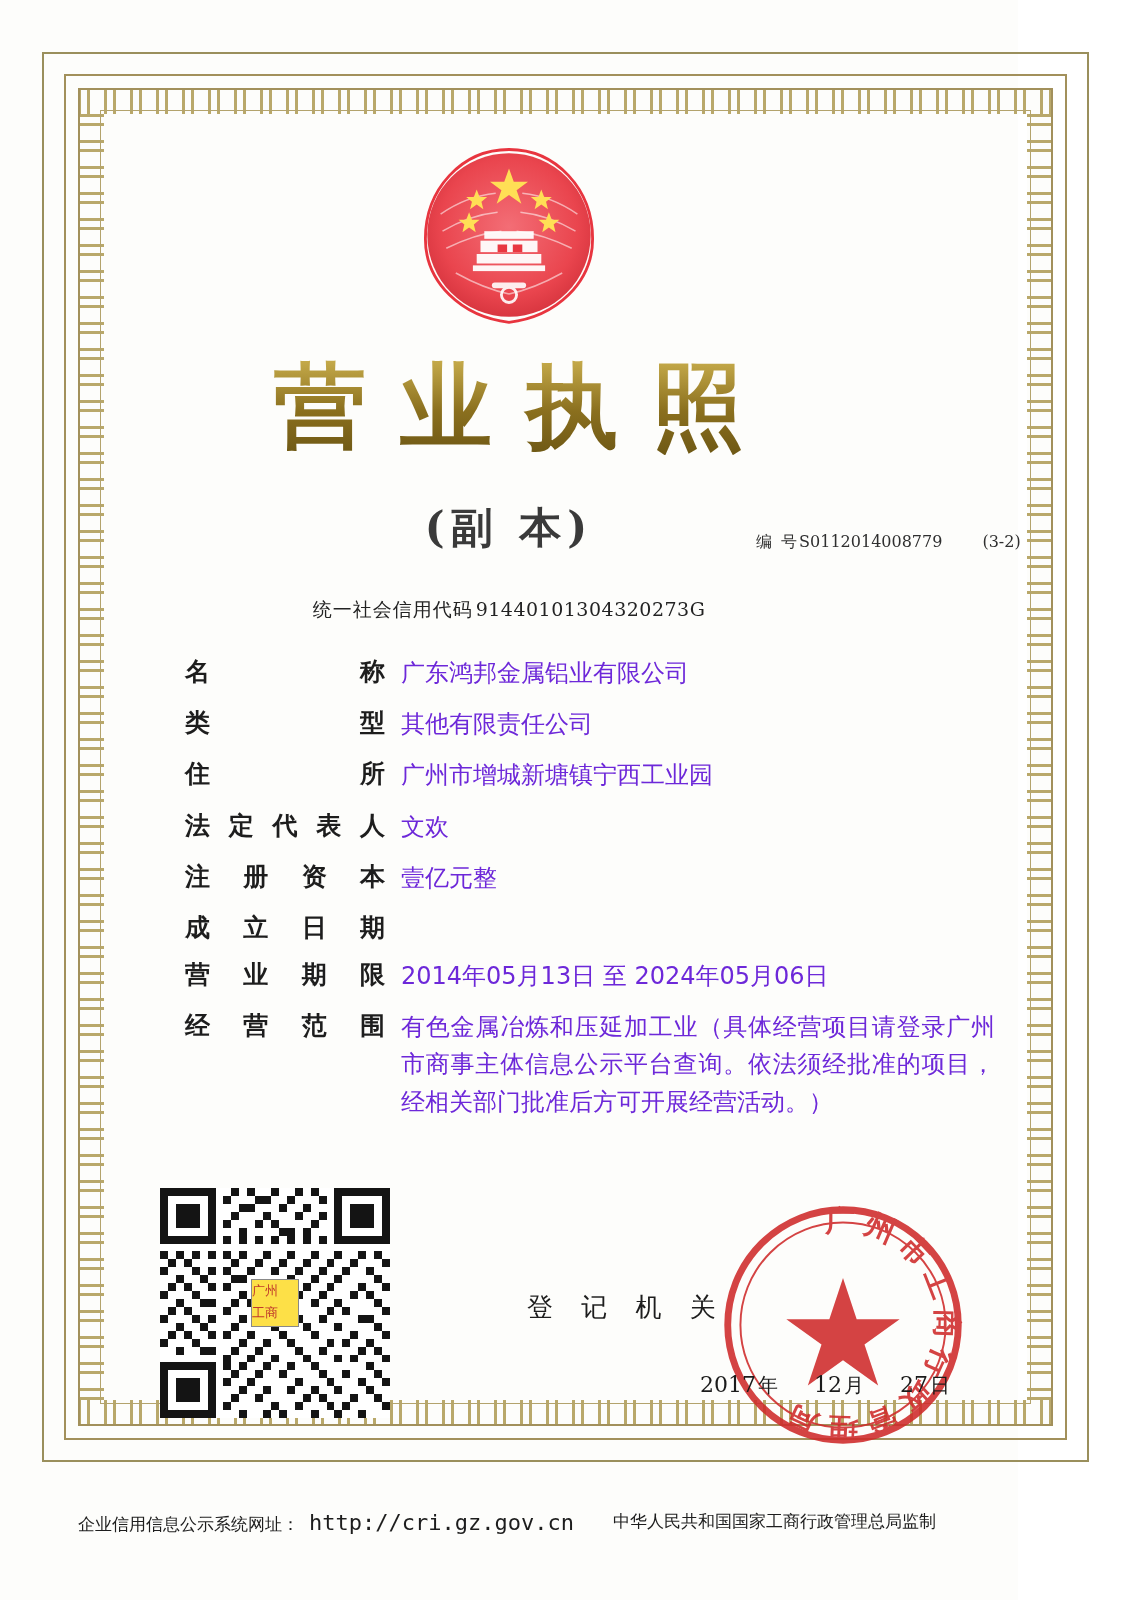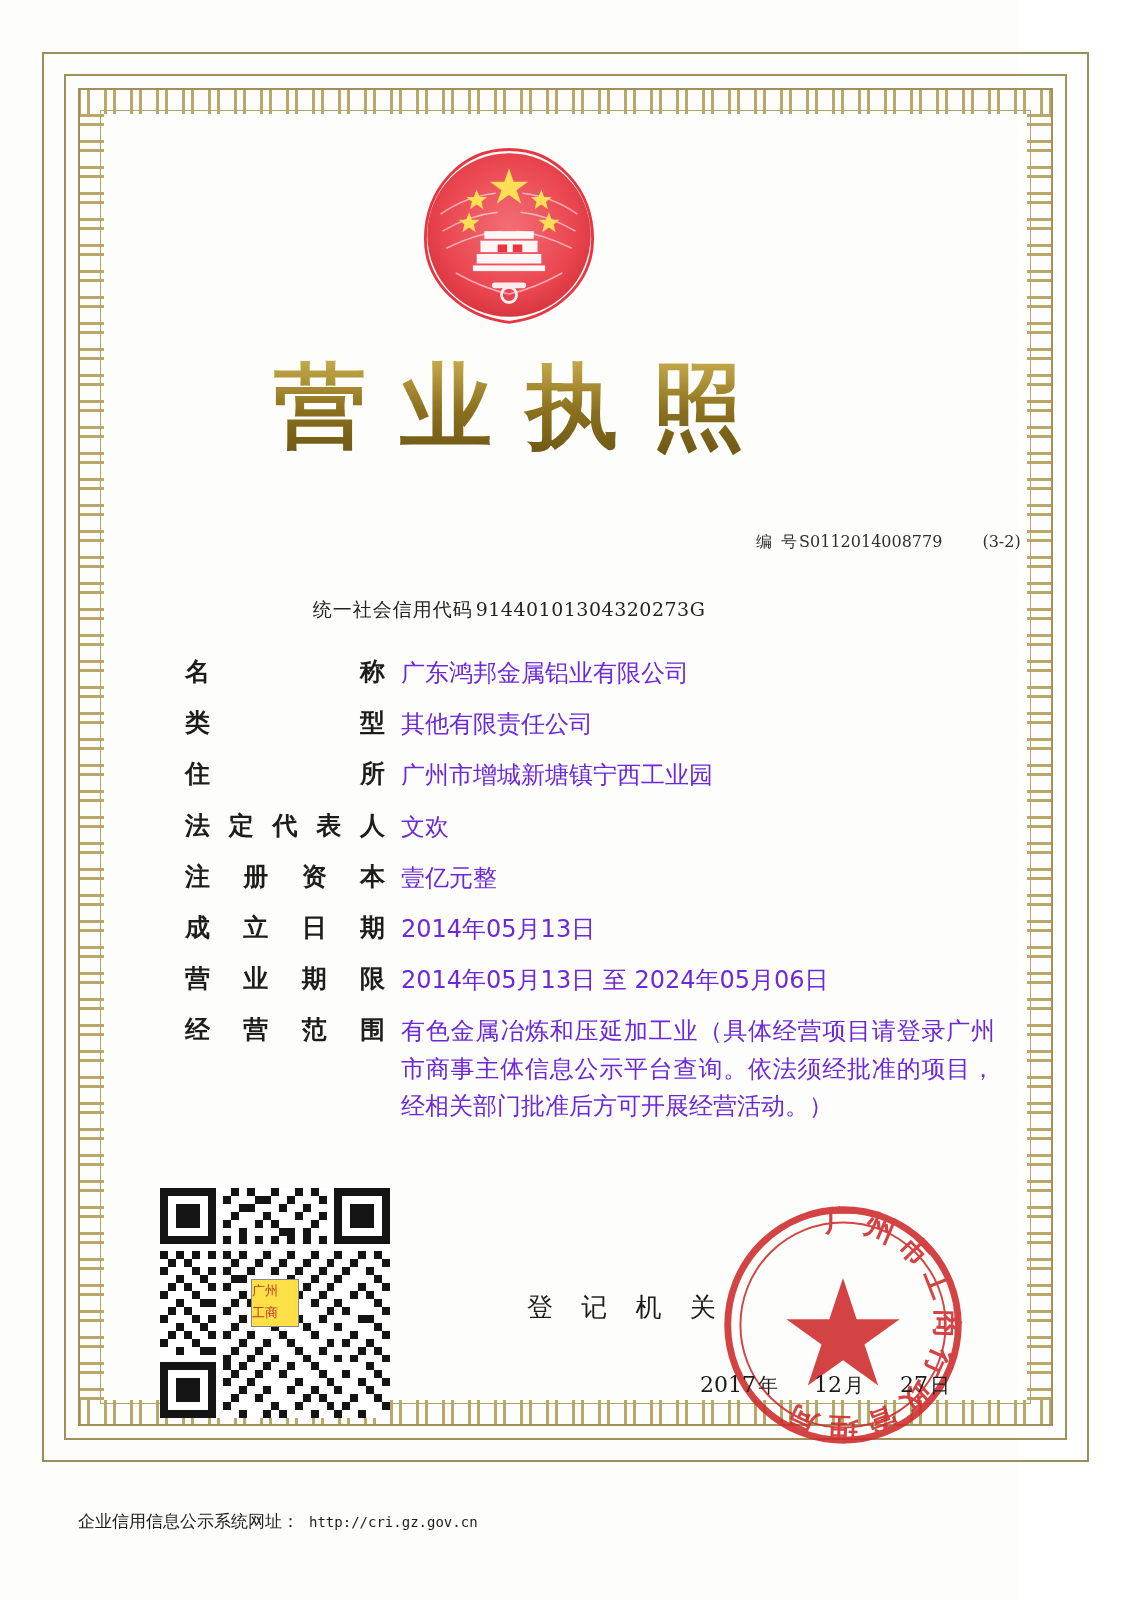--- a/index.html
+++ b/index.html
@@ -254,21 +254,21 @@
     position: absolute;
     left: 78px;
     top: 1510px;
     font-size: 17px;
     color: #1d1d1d;
     font-family: "DejaVu Sans", sans-serif;
     white-space: nowrap;
   }
   .footer-left .url {
     font-family: "DejaVu Sans Mono", monospace;
-    font-size: 14px;
+    font-size: 22px;
     margin-left: 10px;
     letter-spacing: 0;
   }
   .footer-right {
     position: absolute;
     right: 82px;
     top: 1510px;
     font-size: 17px;
     color: #1d1d1d;
     font-family: "DejaVu Sans", sans-serif;
@@ -326,20 +326,21 @@
       </g>
 
       <g fill="#ffffff" opacity="0.9">
         <rect x="82" y="150" width="36" height="6" rx="3"></rect>
         <circle cx="100" cy="163" r="8" fill="none" stroke="#ffffff" stroke-width="3"></circle>
       </g>
     </svg>
   </div>
 
   <div class="title">营业执照</div>
+  <div class="subtitle">(副 本)</div>
 
   <div class="serial">
     <span class="lbl">编 号</span><span class="num">S0112014008779</span><span class="part">(3-2)</span>
   </div>
 
   <div class="credit">
     <span class="c-label">统一社会信用代码</span><span class="c-value">91440101304320273G</span>
   </div>
 
   <div class="fields">
@@ -389,21 +390,20 @@
       <div class="field-value">壹亿元整</div>
     </div>
 
     <div class="field-row">
       <div class="field-label">
         <span>成</span>
         <span>立</span>
         <span>日</span>
         <span>期</span>
       </div>
-      <div class="field-value">2014年05月13日</div>
     </div>
 
     <div class="field-row">
       <div class="field-label">
         <span>营</span>
         <span>业</span>
         <span>期</span>
         <span>限</span>
       </div>
       <div class="field-value">2014年05月13日 至 2024年05月06日</div>
@@ -685,14 +685,15 @@
     </svg>
   </div>
 
   <div class="date-line">
     <span>2017</span><span class="u">年</span><span class="g">12</span><span class="u">月</span><span class="g">27</span><span class="u">日</span>
   </div>
 
   <div class="footer-left">
     <span>企业信用信息公示系统网址：</span><span class="url">http://cri.gz.gov.cn</span>
   </div>
+  <div class="footer-right">中华人民共和国国家工商行政管理总局监制</div>
 
 </div>
 
 </body></html>

